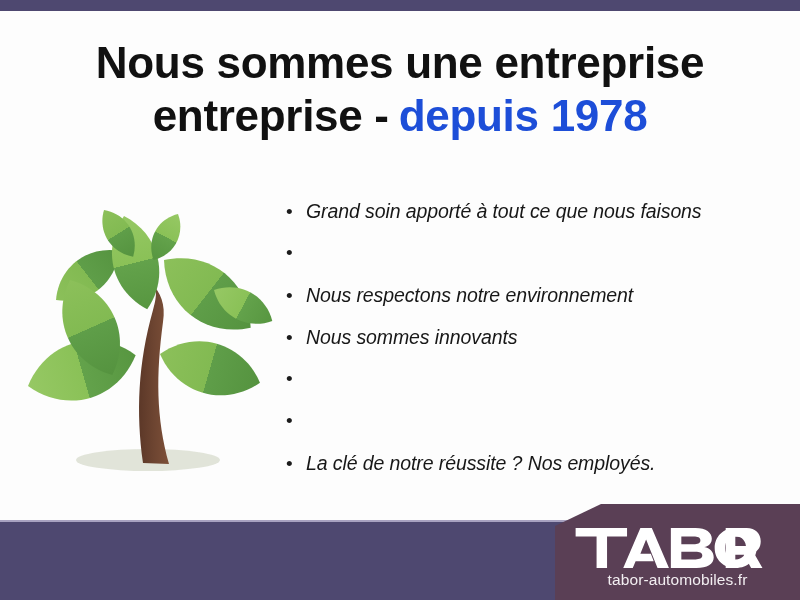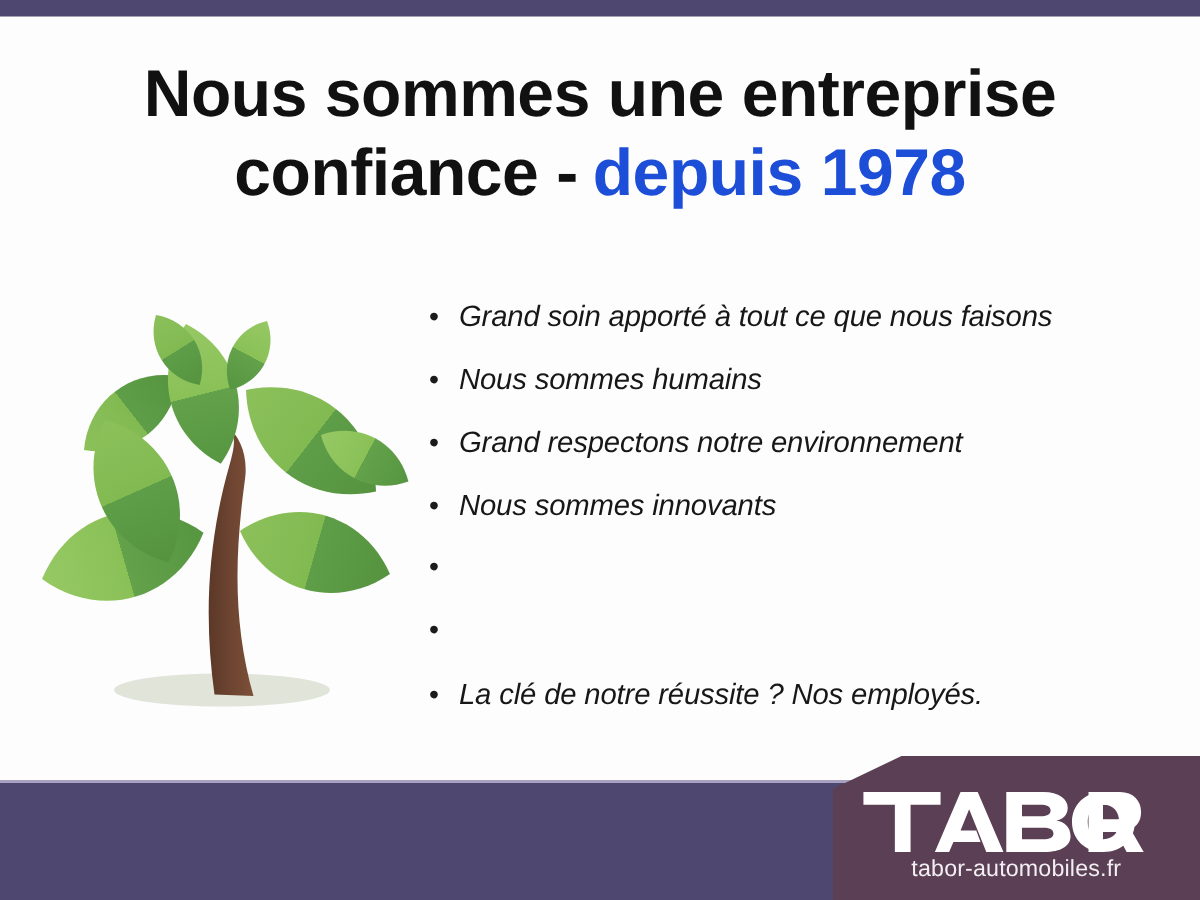--- a/index.html
+++ b/index.html
@@ -148,21 +148,21 @@
 <body>
 
 <div id="slide">
 
   <div class="band-top"></div>
   <div class="band-bottom"></div>
   <div class="band-bottom-hairline"></div>
 
   <div class="headline">
     <div class="headline-line">Nous sommes une entreprise</div>
-    <div class="headline-line"><span>confiance -</span><span class="headline-gap"></span><span class="headline-accent">depuis 1978</span></div>
+    <div class="headline-line"><span>entreprise -</span><span class="headline-gap"></span><span class="headline-accent">depuis 1978</span></div>
   </div>
 
   <div class="tree-art">
     <svg viewBox="0 0 256 306" width="256" height="306" xmlns="http://www.w3.org/2000/svg">
       <defs>
         <linearGradient id="lfA" x1="0" y1="0" x2="1" y2="0">
           <stop offset="0%" stop-color="#8cc05a"></stop>
             <stop offset="50%" stop-color="#82ba52"></stop>
           <stop offset="50.1%" stop-color="#5f9e49"></stop>
             <stop offset="100%" stop-color="#55933f"></stop>
@@ -219,25 +219,24 @@
     </svg>
   </div>
 
   <div class="bullets">
     <div class="bullet-row">
       <span class="bullet-dot">•</span>
       <span class="bullet-text">Grand soin apporté à tout ce que nous faisons</span>
     </div>
     <div class="bullet-row">
       <span class="bullet-dot">•</span>
-      <span class="bullet-text">Nous sommes humains</span>
-    </div>
-    <div class="bullet-row">
-      <span class="bullet-dot">•</span>
-      <span class="bullet-text">Grand respectons notre environnement</span>
+    </div>
+    <div class="bullet-row">
+      <span class="bullet-dot">•</span>
+      <span class="bullet-text">Nous respectons notre environnement</span>
     </div>
     <div class="bullet-row">
       <span class="bullet-dot">•</span>
       <span class="bullet-text">Nous sommes innovants</span>
     </div>
     <div class="bullet-row">
       <span class="bullet-dot">•</span>
     </div>
     <div class="bullet-row">
       <span class="bullet-dot">•</span>

